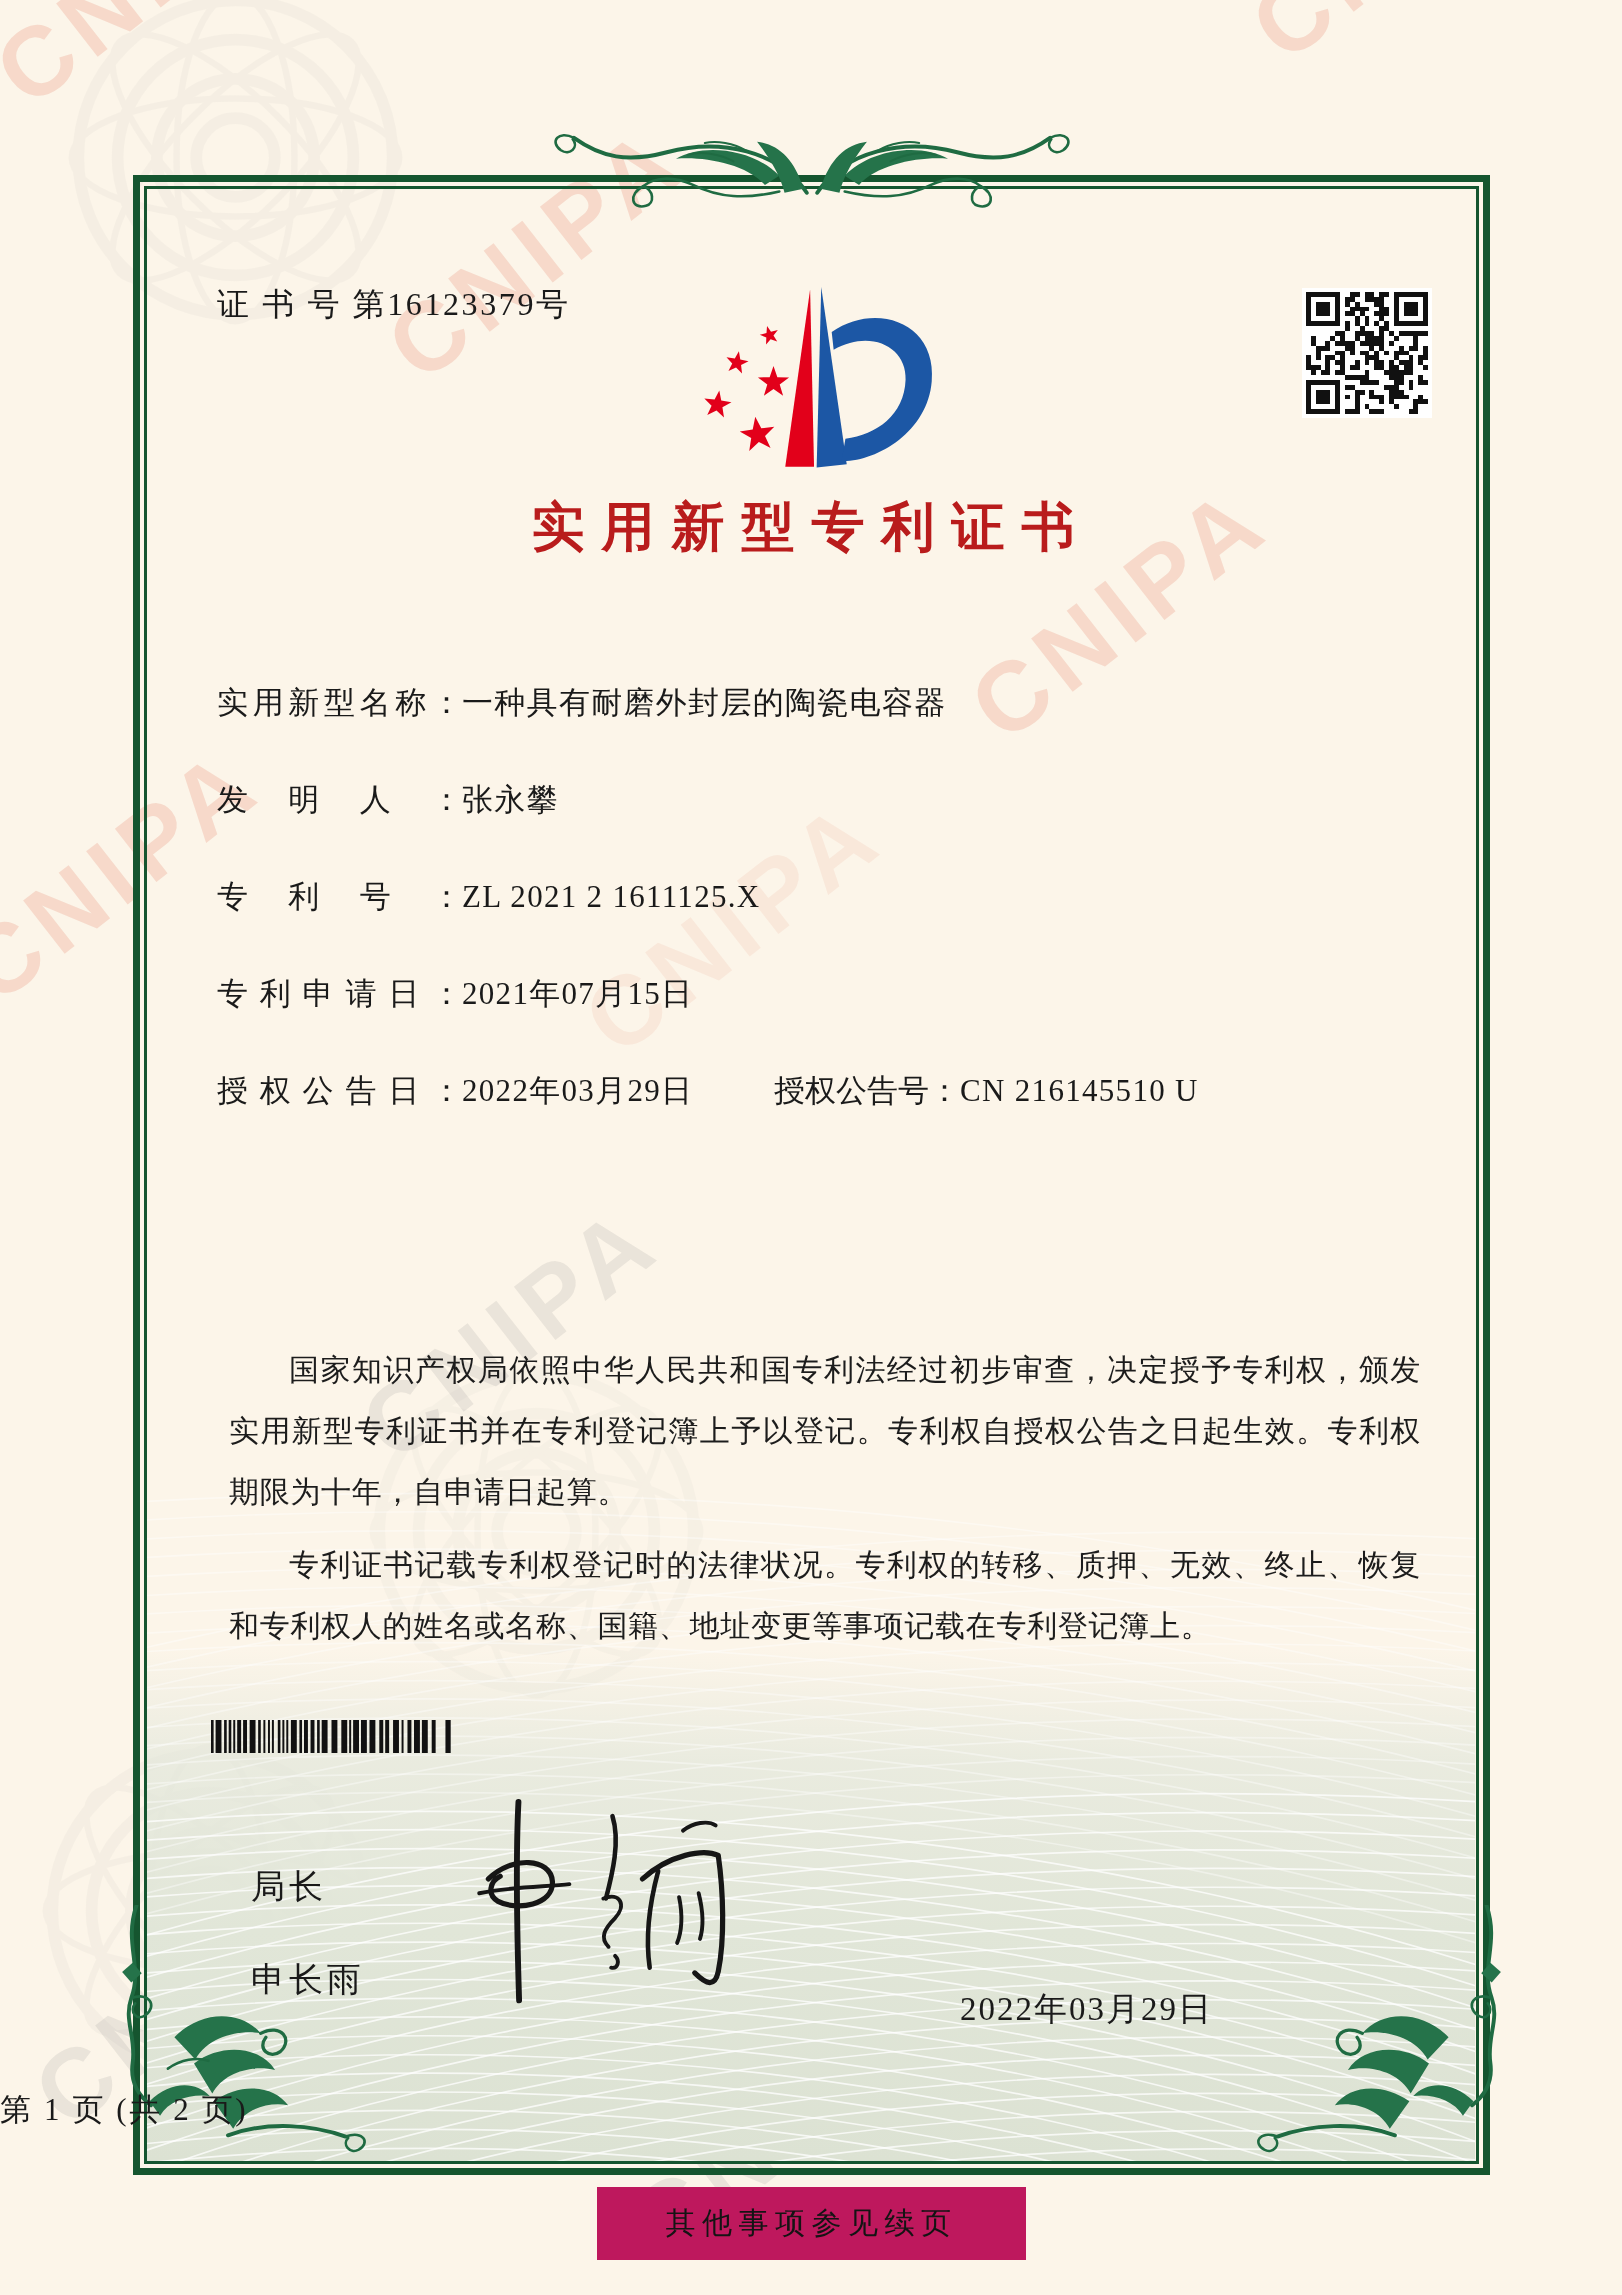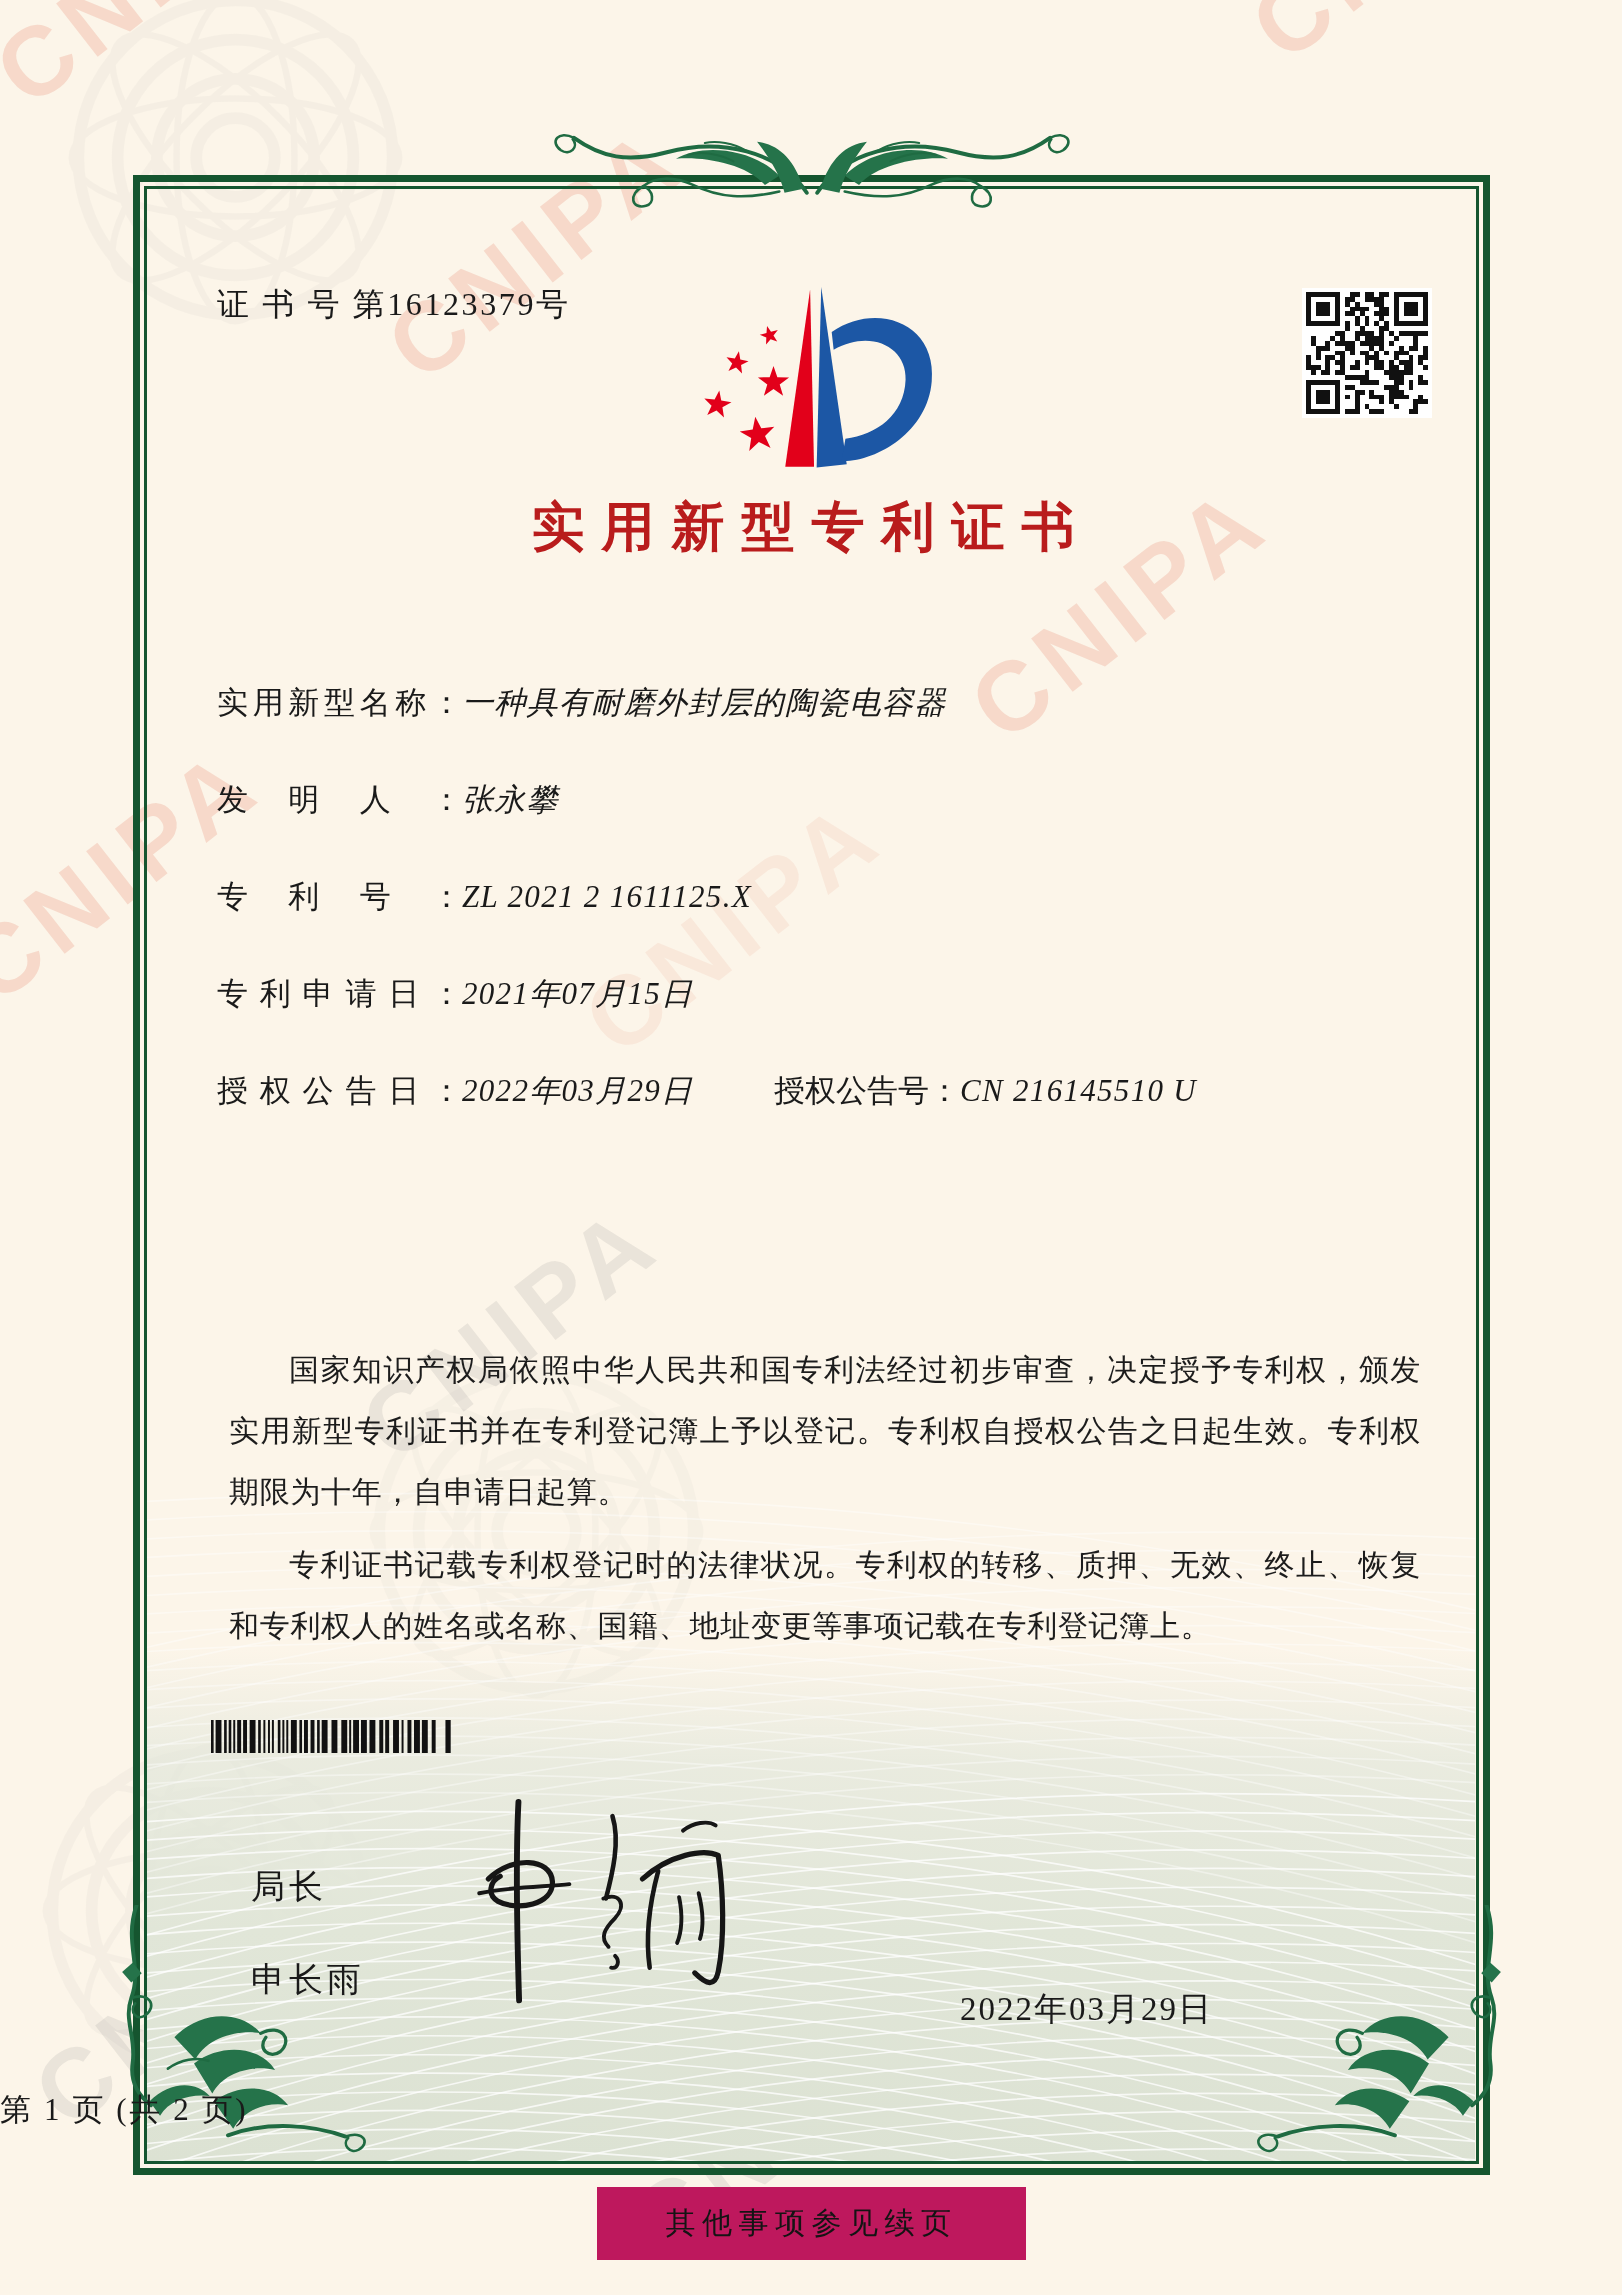--- a/index.html
+++ b/index.html
@@ -50,21 +50,21 @@
   .content{position:absolute;left:0;top:0;width:100%;height:100%;z-index:5;}
   .cert-no{position:absolute;left:217px;top:283px;font-size:32px;letter-spacing:2.6px;}
   .logo{position:absolute;left:645px;top:270px;width:308px;height:204px;}
   .qr{position:absolute;left:1302px;top:288px;width:130px;height:130px;background:#fff;padding:3.9px;box-sizing:border-box;}
   .title{position:absolute;left:0;top:492px;width:100%;text-align:center;
          font-size:53px;font-weight:700;letter-spacing:17px;color:#b91c1c;}
 
   .rows{position:absolute;left:217px;top:682px;width:1217px;font-size:31px;}
   .row{height:97px;white-space:nowrap;}
   .lab{display:inline-block;width:245px;text-align:justify;text-align-last:justify;vertical-align:baseline;}
-  .val{letter-spacing:1.3px;font-style:italic;}
+  .val{letter-spacing:1.3px;}
   .lab2{margin-left:73px;}
 
   .paras{position:absolute;left:217px;top:1327px;width:1216px;font-size:30px;
          line-height:61px;letter-spacing:0.7px;text-align:justify;color:#1c1c1c;}
   .paras p{margin:12px;text-indent:2em;}
 
   .barcode{position:absolute;left:211px;top:1720px;width:241px;height:33px;}
   .officer-title{position:absolute;left:251px;top:1864px;font-size:34px;letter-spacing:3.9px;}
   .officer-name{position:absolute;left:251px;top:1929px;font-size:34px;letter-spacing:3.9px;margin-top:28px;}
   .signature{position:absolute;left:419px;top:1794px;width:353px;height:222px;}

